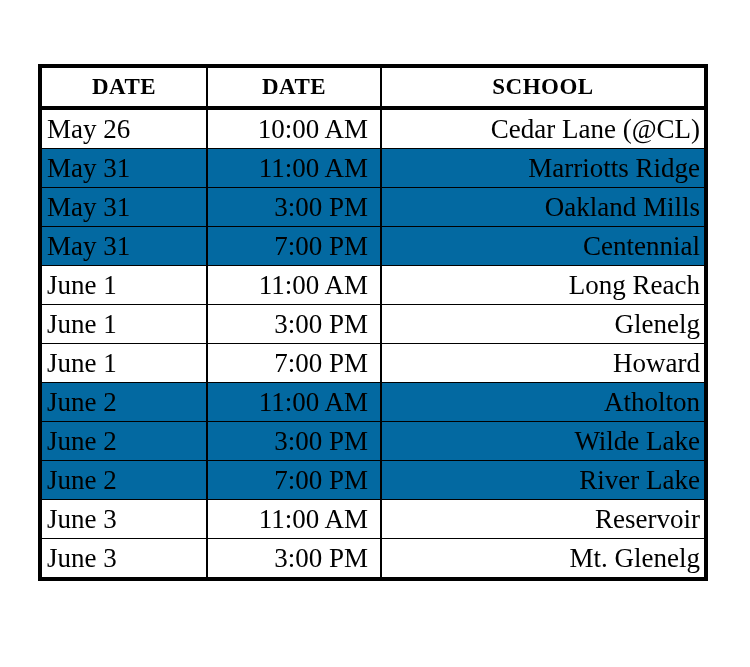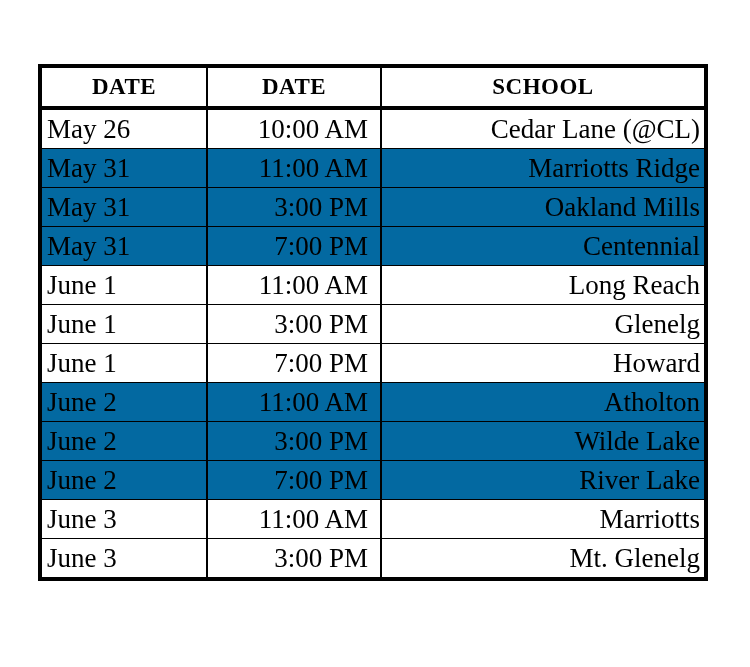--- a/index.html
+++ b/index.html
@@ -145,21 +145,21 @@
           <td class="cell-school">Wilde Lake</td>
         </tr>
         <tr class="row-shaded">
           <td class="cell-date">June 2</td>
           <td class="cell-time">7:00 PM</td>
           <td class="cell-school">River Lake</td>
         </tr>
         <tr class="row-plain">
           <td class="cell-date">June 3</td>
           <td class="cell-time">11:00 AM</td>
-          <td class="cell-school">Marriotts</td>
+          <td class="cell-school">Reservoir</td>
         </tr>
         <tr class="row-plain">
           <td class="cell-date">June 3</td>
           <td class="cell-time">3:00 PM</td>
           <td class="cell-school">Mt. Glenelg</td>
         </tr>
       </tbody>
   </table>
 </div>
 

